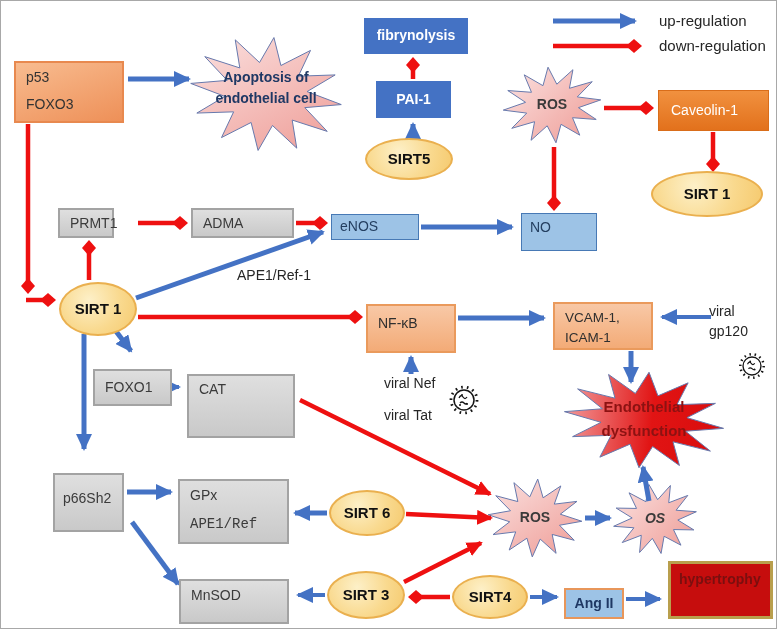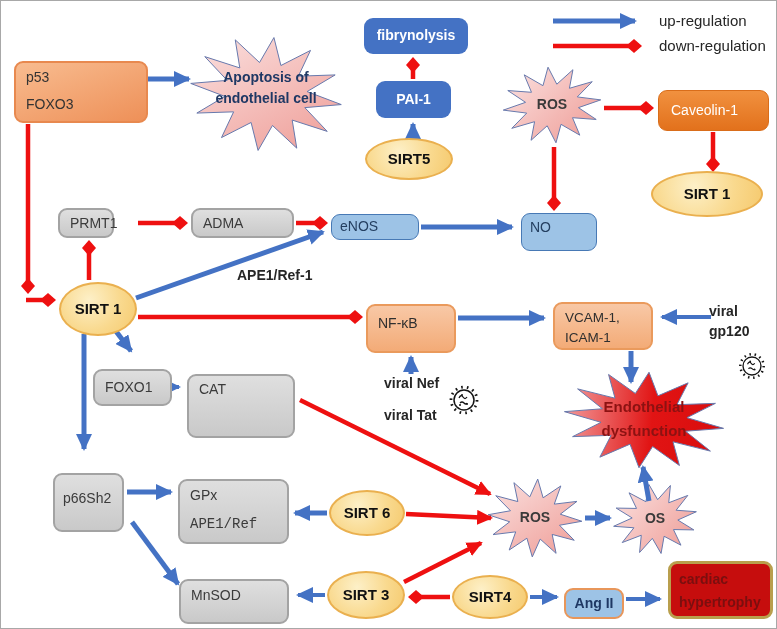--- a/index.html
+++ b/index.html
@@ -1,30 +1,30 @@
 <!DOCTYPE html>
 <html><head>
 <meta charset="utf-8">
 <style>
   html,body{margin:0;padding:0;background:#fff;font-family:"Liberation Sans",sans-serif;}
   #canvas{position:relative;width:777px;height:629px;background:#ffffff;border:1px solid #a8a8a8;box-sizing:border-box;overflow:hidden;}
   #arrows{position:absolute;left:0;top:0;width:777px;height:629px;}
   .node{position:absolute;box-sizing:border-box;font-size:14px;line-height:1.25;}
-  .box{display:block;border-radius:9px;}
+  .box{display:block;}
   .gray{background:linear-gradient(180deg,#dfdfdf,#c9c9c9);border:2px solid #a3a3a3;color:#3b3b3b;}
   .bluefill{background:#4472c4;color:#ffffff;font-weight:700;display:flex;align-items:center;justify-content:center;}
   .orange{background:linear-gradient(160deg,#f8bc90,#ee9058);border:2px solid #e8894f;color:#333333;}
   .orangedeep{background:linear-gradient(180deg,#f1913f,#e2711c);border:1px solid #d96d1a;color:#ffffff;display:flex;align-items:center;}
   .lblue{background:#9dc3e6;border:1.5px solid #4779b5;color:#243f60;}
   .peach{background:linear-gradient(180deg,#f8c8a6,#f3ab77);border:2px solid #ea9a5c;color:#2f2f2f;}
   .angii{background:#9dc3e6;border:2px solid #e8965a;color:#1f3864;font-weight:700;display:flex;align-items:center;justify-content:center;}
   .cardiac{background:#c60d0d;border:3px solid #b99f4d;color:#7a0f0f;font-weight:700;}
   .ellipse{border-radius:50%;background:radial-gradient(circle at 38% 32%,#fdf0c8,#f9d98e 55%,#f5c96d);border:2px solid #eab04f;color:#111111;font-weight:700;font-size:15px;display:flex;align-items:center;justify-content:center;}
   .lbl{position:absolute;color:#262626;}
-  .bold{font-weight:700;}
+  .bold{font-weight:400;}
   .navy{color:#1f3864;font-weight:600;}
   .center{text-align:center;}
   .maroon{color:#8c1212;font-weight:700;}
   .burstlbl{color:#3a3a3a;font-weight:700;}
 </style>
 </head>
 <body>
 
 <div id="canvas">
 
@@ -110,21 +110,21 @@
     <g transform="translate(751,365) scale(0.9)" stroke="#141414">
       <circle r="13" fill="none" stroke-width="2.8" stroke-dasharray="1.6,4.2"></circle>
       <circle r="10" fill="#ffffff" stroke-width="1.5"></circle>
       <path d="M-5,-2 q2,-4 4,-1 q2,3 4,0" fill="none" stroke-width="1.3"></path>
       <path d="M-4,3 q2,-2 4,0 q2,2 3,0" fill="none" stroke-width="1.3"></path>
       <circle cx="-2" cy="-5" r="1" fill="#141414" stroke="none"></circle>
       <circle cx="3" cy="4" r="1" fill="#141414" stroke="none"></circle>
     </g>
   </svg>
 
-  <div class="node box orange" style="left:13px;top:60px;width:134px;height:62px;padding:6px 0 0 10px;">
+  <div class="node box orange" style="left:13px;top:60px;width:110px;height:62px;padding:6px 0 0 10px;">
     <div>p53</div>
     <div style="margin-top:9px;">FOXO3</div>
   </div>
 
   <div class="node lbl navy center" style="left:193px;top:66px;width:144px;line-height:21px;">
     <div>Apoptosis of</div>
     <div>endothelial cell</div>
   </div>
 
   <div class="node box bluefill" style="left:363px;top:17px;width:104px;height:36px;">
@@ -219,42 +219,41 @@
   </div>
 
   <div class="node ellipse" style="left:328px;top:489px;width:76px;height:46px;">
     <span>SIRT 6</span>
   </div>
 
   <div class="node lbl burstlbl center" style="left:504px;top:508px;width:60px;">
     <span>ROS</span>
   </div>
 
-  <div class="node lbl burstlbl center" style="left:629px;top:509px;width:50px;">
+  <div class="node lbl burstlbl center" style="left:629px;top:509px;width:50px;font-style:italic;">
     <span>OS</span>
   </div>
 
   <div class="node box gray" style="left:178px;top:578px;width:110px;height:45px;padding:6px 0 0 10px;">
     <span>MnSOD</span>
   </div>
 
   <div class="node ellipse" style="left:326px;top:570px;width:78px;height:48px;">
     <span>SIRT 3</span>
   </div>
 
   <div class="node ellipse" style="left:451px;top:574px;width:76px;height:44px;">
     <span>SIRT4</span>
   </div>
 
   <div class="node box angii" style="left:563px;top:587px;width:60px;height:31px;">
     <span>Ang II</span>
   </div>
 
   <div class="node box cardiac" style="left:667px;top:560px;width:105px;height:58px;padding:4px 0 0 8px;line-height:23px;">
-    <div>cardiac</div>
     <div>hypertrophy</div>
   </div>
 
   <div class="node lbl" style="left:658px;top:11px;font-size:15px;">
     <span>up-regulation</span>
   </div>
   <div class="node lbl" style="left:658px;top:36px;font-size:15px;">
     <span>down-regulation</span>
   </div>
 

